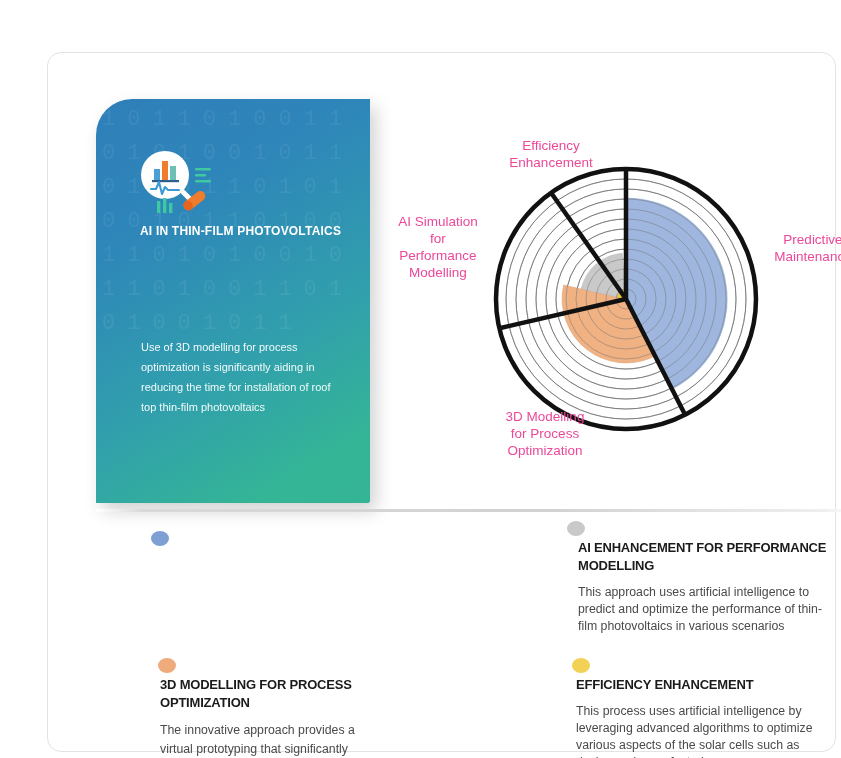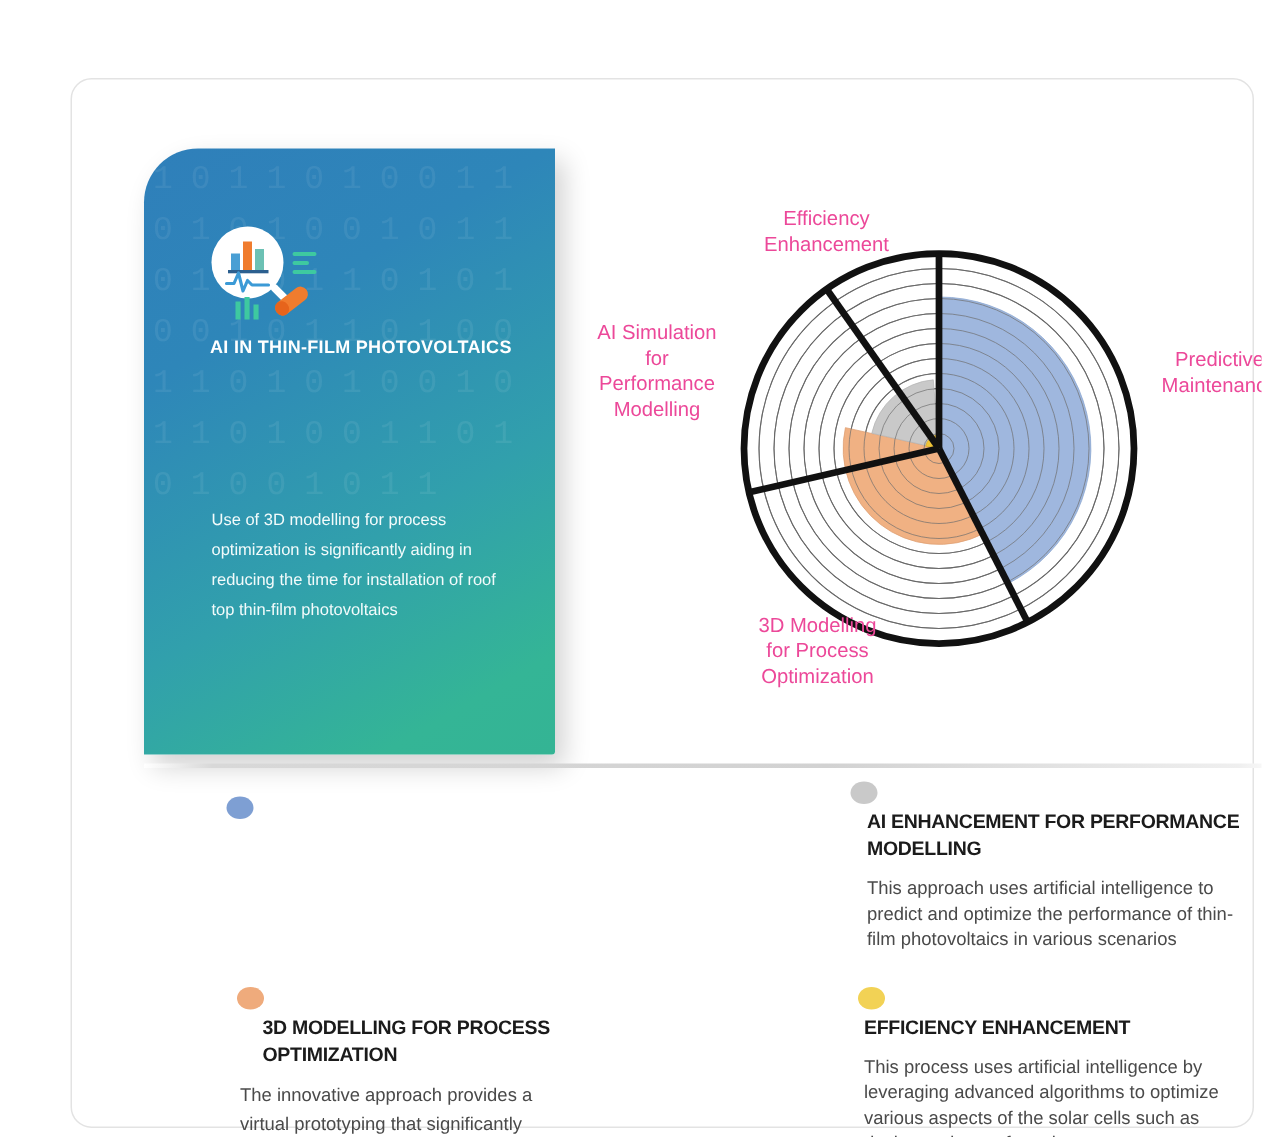--- a/index.html
+++ b/index.html
@@ -143,21 +143,21 @@
   #legend-predictive .legend-heading { margin-left: 12px; }
   #legend-predictive .legend-desc { margin-left: 12px; width: 256px; }
 
   #legend-aisim        { left: 516px; top: 468px; width: 288px; }
   #legend-aisim .legend-dot { background: #c9c9c9; margin-left: 3px; }
   #legend-aisim .legend-heading { margin-left: 14px; width: 250px; }
   #legend-aisim .legend-desc { margin-left: 14px; width: 254px; }
 
   #legend-3dmodel      { left: 110px; top: 605px; width: 280px; }
   #legend-3dmodel .legend-dot { background: #efab7c; }
-  #legend-3dmodel .legend-heading { margin-left: 17px; width: 210px; }
+  #legend-3dmodel .legend-heading { margin-left: 2px; width: 210px; }
   #legend-3dmodel .legend-desc { margin-left: 2px; width: 228px; line-height: 19px; }
 
   #legend-efficiency   { left: 524px; top: 605px; width: 280px; }
   #legend-efficiency .legend-dot { background: #f2d255; }
   #legend-efficiency .legend-heading { margin-left: 4px; }
   #legend-efficiency .legend-desc { margin-left: 4px; width: 244px; }
 </style>
 </head>
 <body>
 

